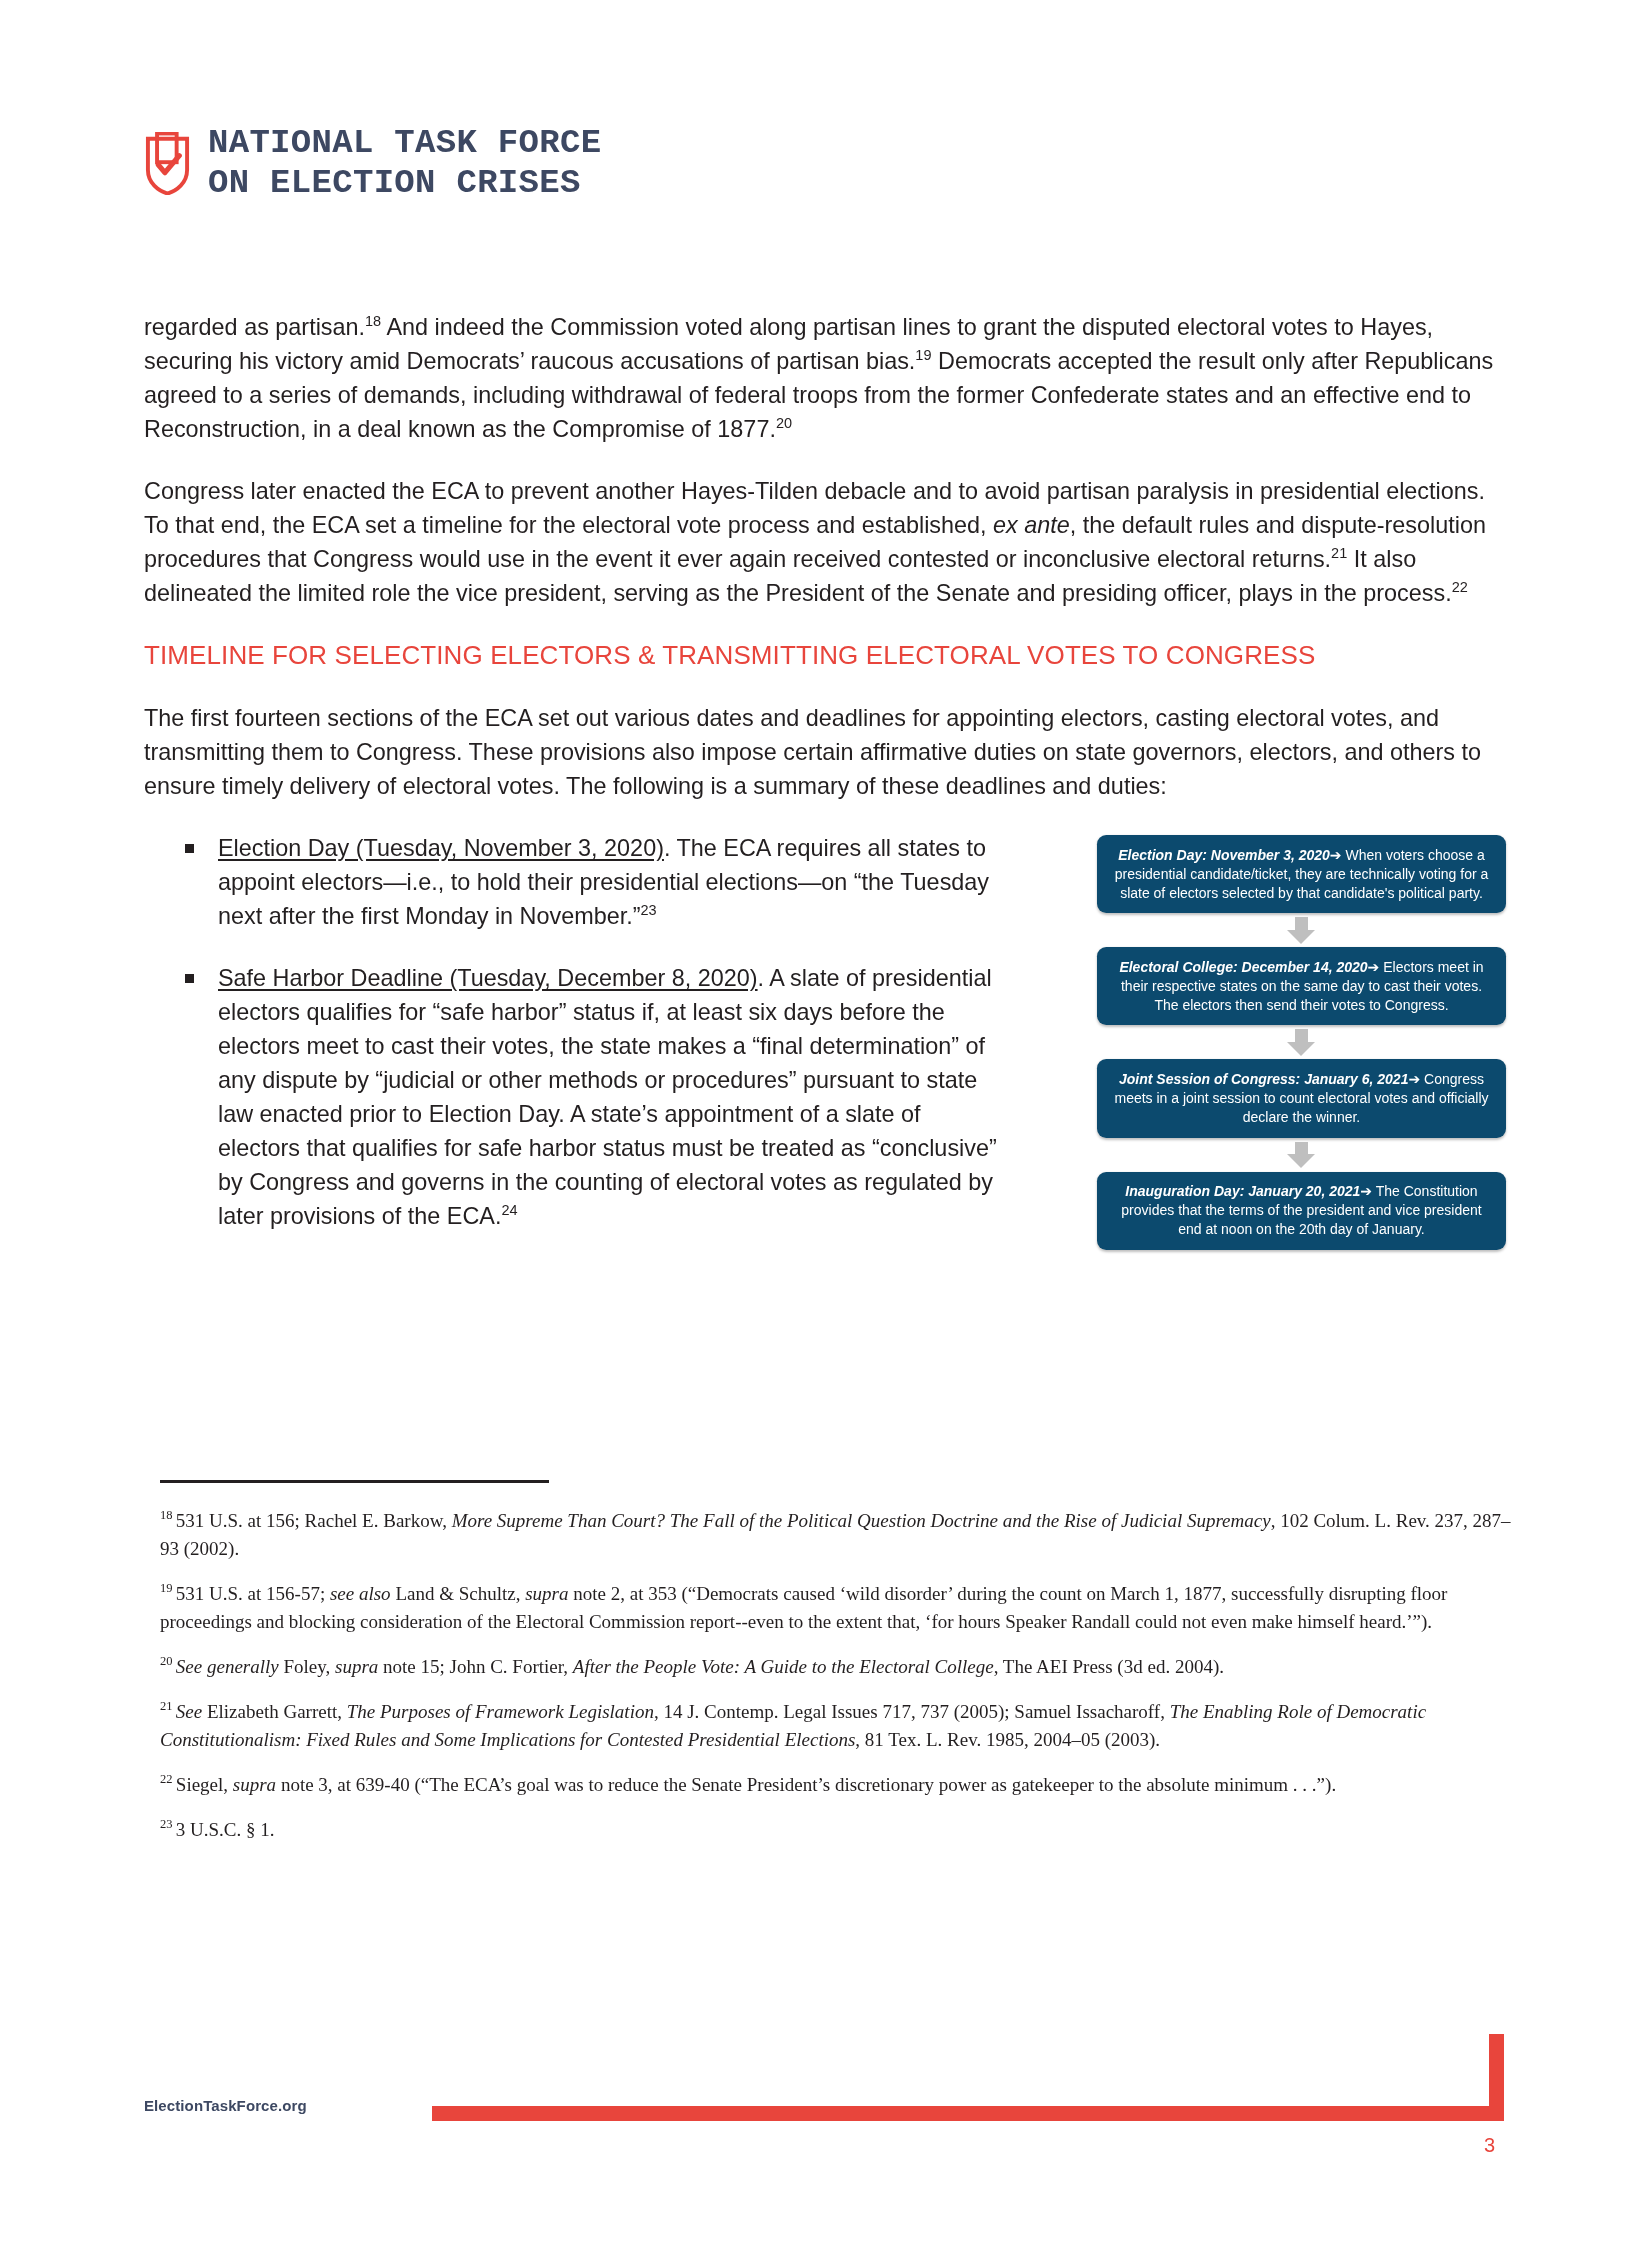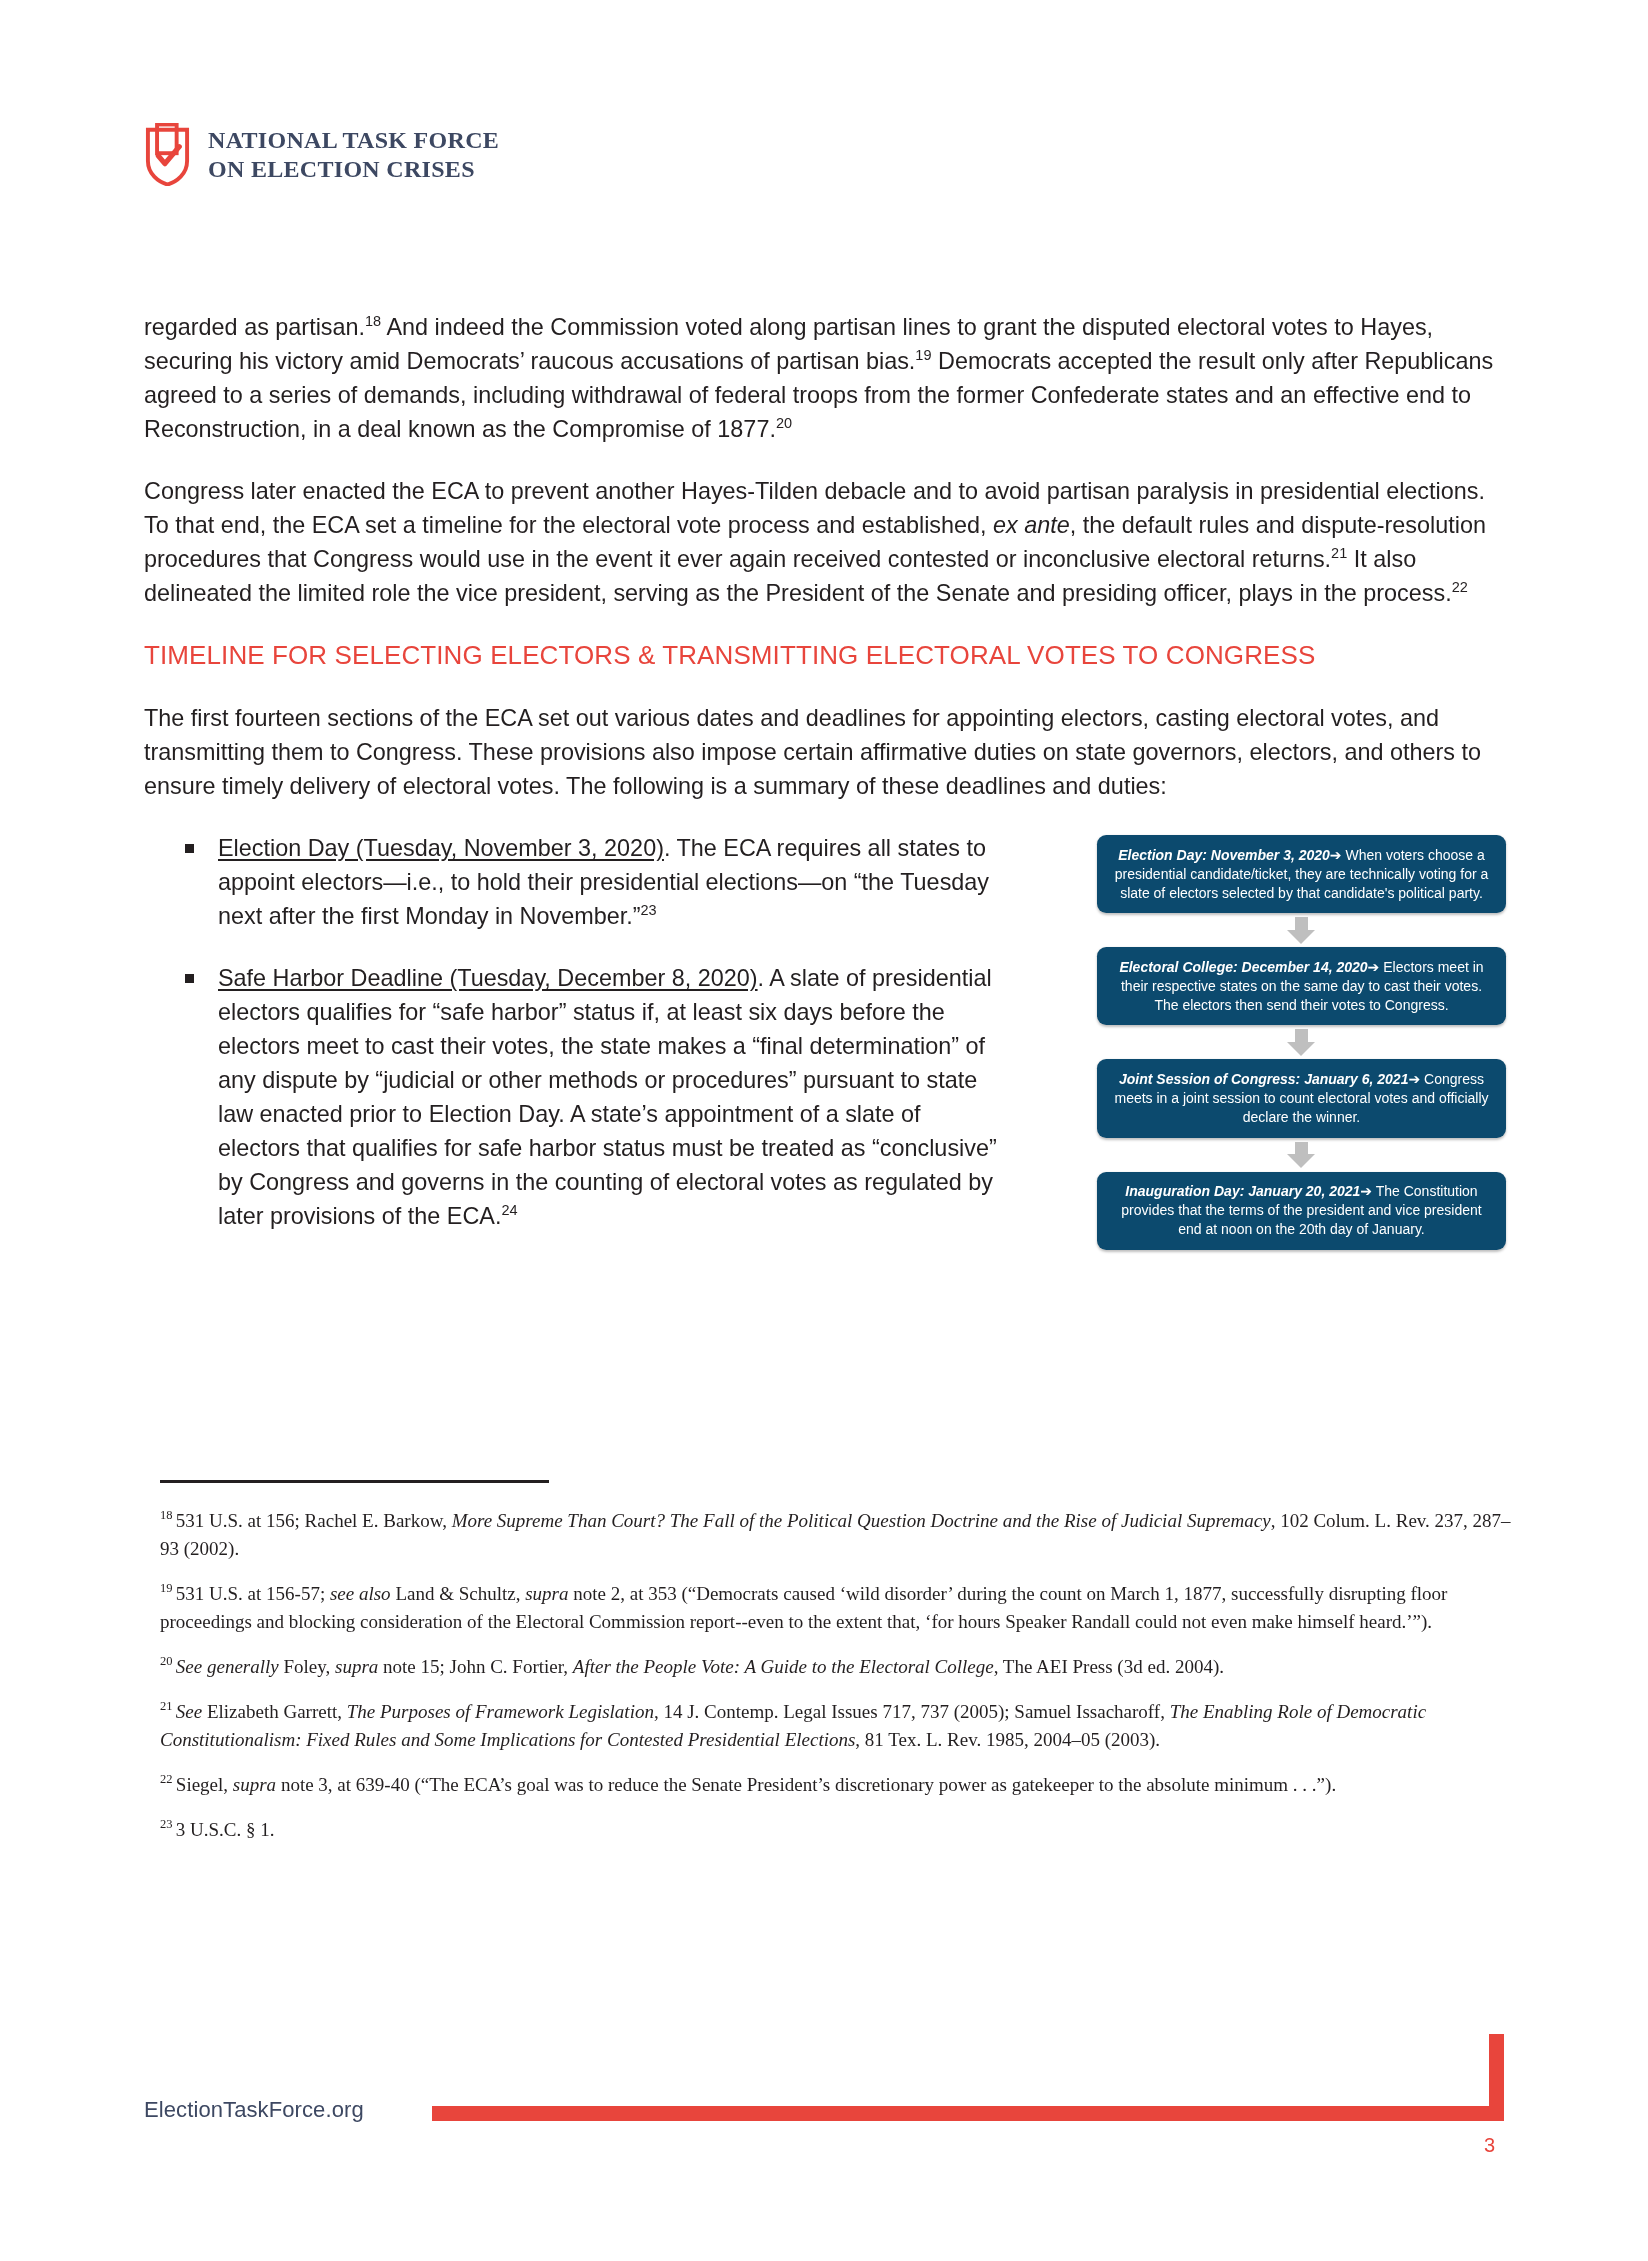--- a/index.html
+++ b/index.html
@@ -31,24 +31,24 @@
     align-items: center;
     gap: 17px;
   }
   .logo-mark {
     width: 47px;
     height: 63px;
     flex: 0 0 auto;
     position: relative;
   }
   .logo-text {
-    font-family: Liberation Serif, serif;
+    font-family: Liberation Mono, monospace;
     font-weight: 700;
     color: #3d4862;
-    font-size: 24px;
+    font-size: 34px;
     line-height: 1.18;
     letter-spacing: 0.3px;
   }
   .logo-text div { white-space: nowrap; }
 
   
   .content {
     position: absolute;
     left: 144px;
     top: 310px;
@@ -190,22 +190,22 @@
     position: absolute;
     left: 0;
     right: 0;
     top: 2097px;
     height: 132px;
   }
   .footer-label {
     position: absolute;
     left: 144px;
     top: 0px;
-    font-size: 22px;
-    font-weight: 400;
+    font-size: 15px;
+    font-weight: 700;
     color: #3d4862;
     letter-spacing: 0.1px;
   }
   .footer-bar {
     position: absolute;
     left: 432px;
     top: 9.2px;
     width: 1072px;
     height: 14.5px;
     background: #e8453c;

